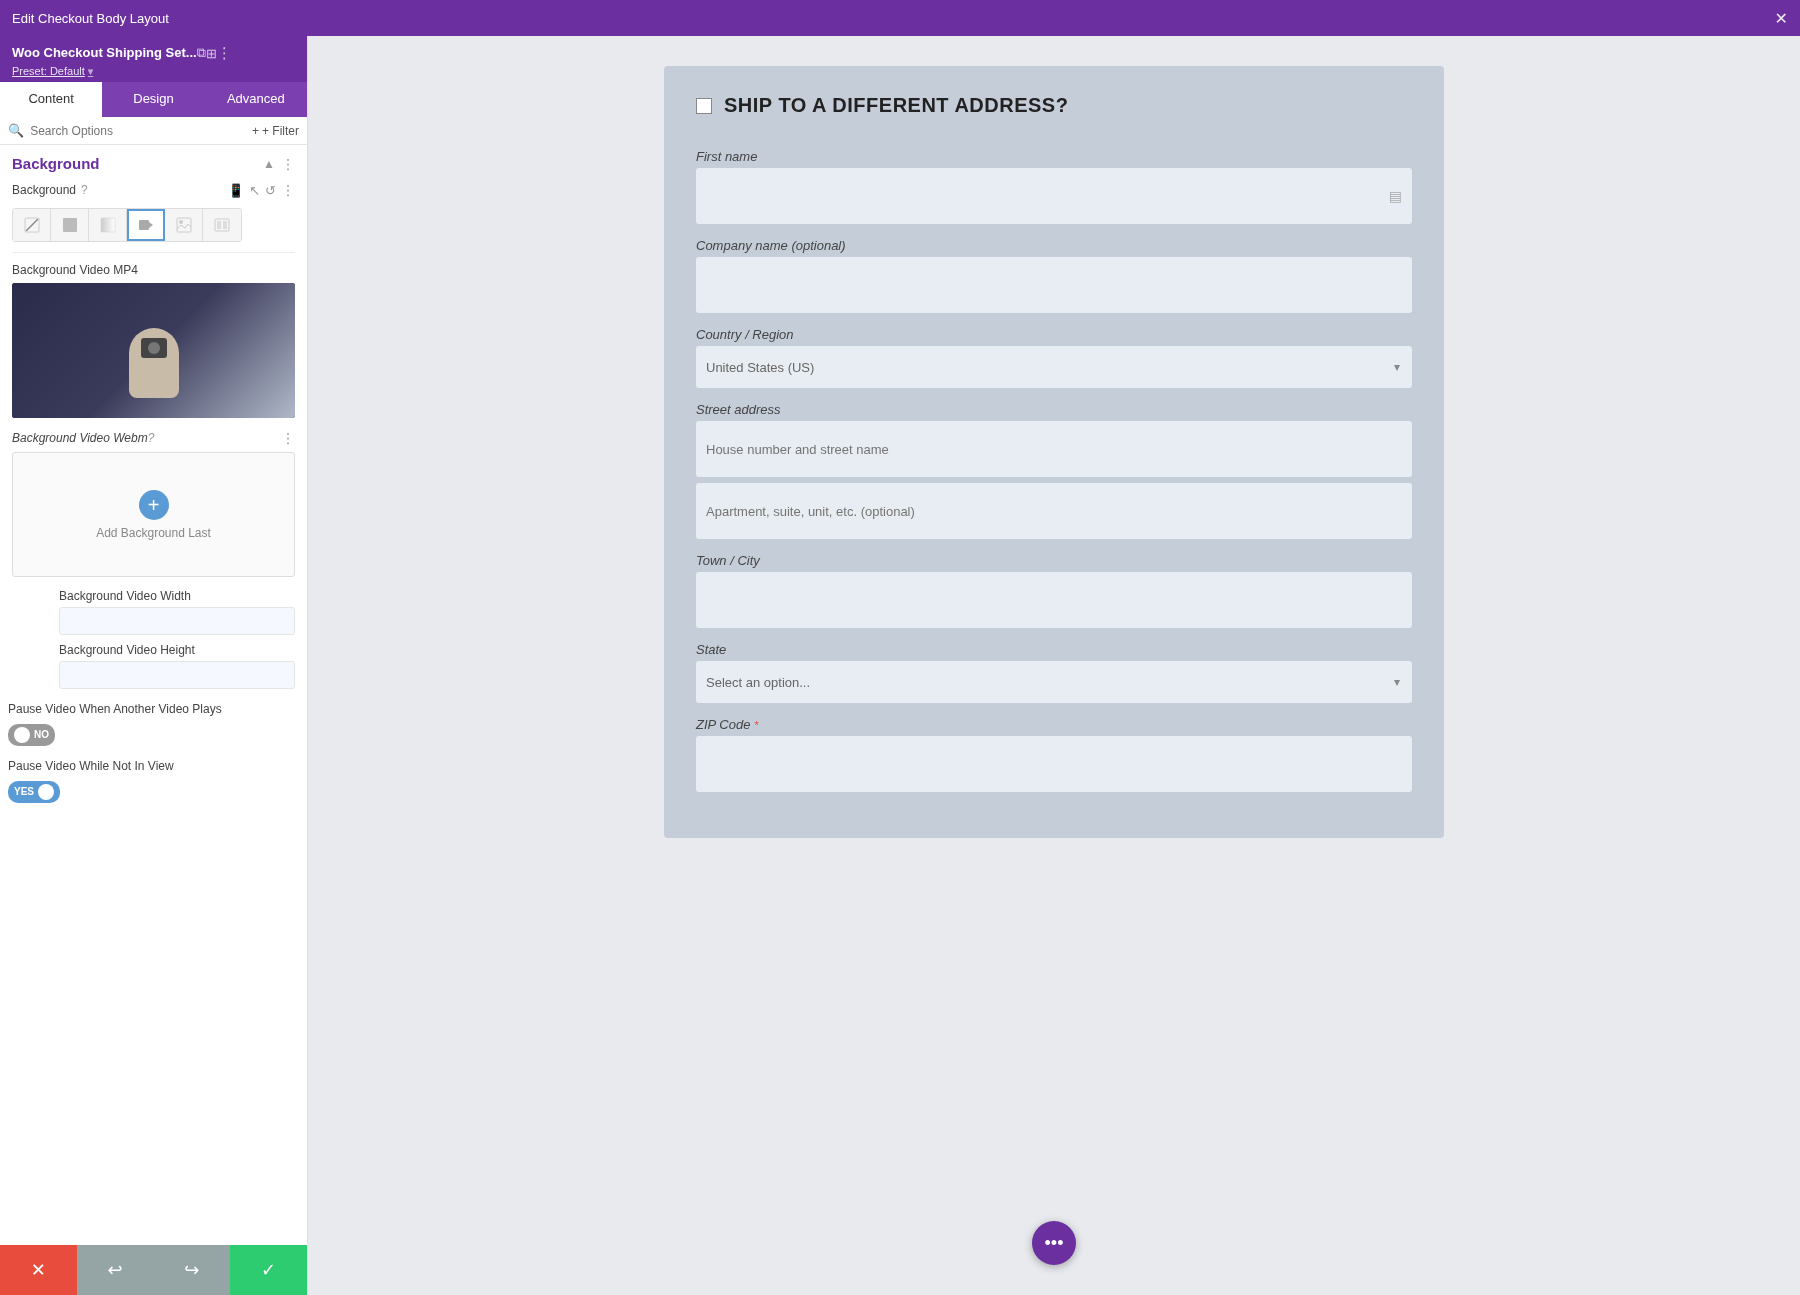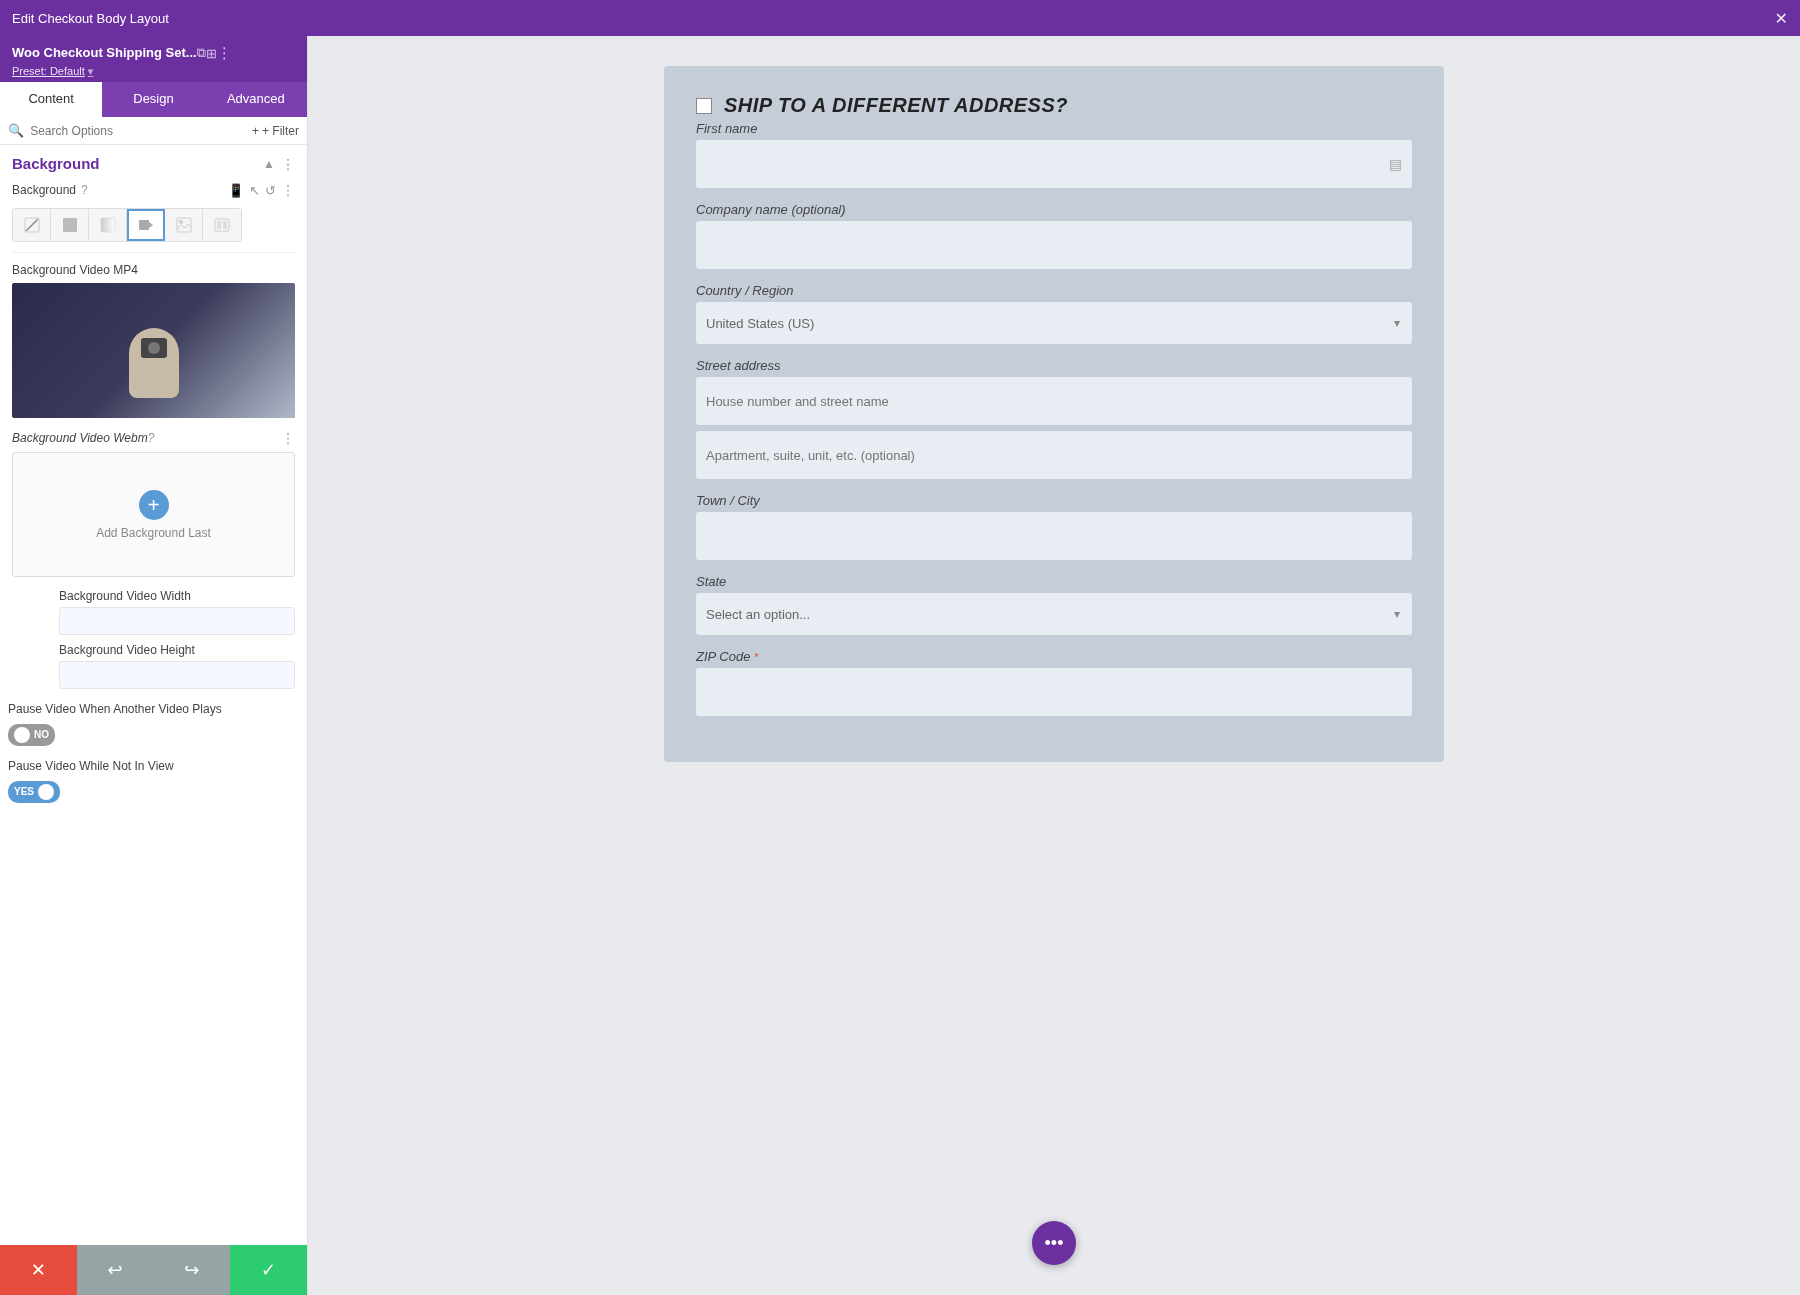--- a/index.html
+++ b/index.html
@@ -271,22 +271,21 @@
       background: #c5cdd8;
       width: 780px;
       border-radius: 4px;
       padding: 28px 32px 32px;
     }
 
     .form-title-row {
       display: flex;
       align-items: center;
       gap: 12px;
-      margin-bottom: 4px;
-      font-style: italic;
+      margin-bottom: 32px;
     }
     .form-checkbox {
       width: 16px;
       height: 16px;
       border: 1px solid #888;
       background: white;
       flex-shrink: 0;
     }
     .form-title {
       font-size: 20px;
@@ -294,21 +293,21 @@
       color: #222;
       letter-spacing: 0.5px;
     }
 
     .form-row { display: flex; gap: 20px; margin-bottom: 14px; }
     .form-col { flex: 1; }
 
     .form-label { font-size: 13px; color: #444; margin-bottom: 4px; font-style: italic; }
     .form-input {
       width: 100%;
-      height: 48px;
+      height: 56px;
       background: #e8edf3;
       border: none;
       border-radius: 3px;
       padding: 0 10px;
       font-size: 13px;
       color: #333;
       outline: none;
     }
     .form-select {
       width: 100%;

